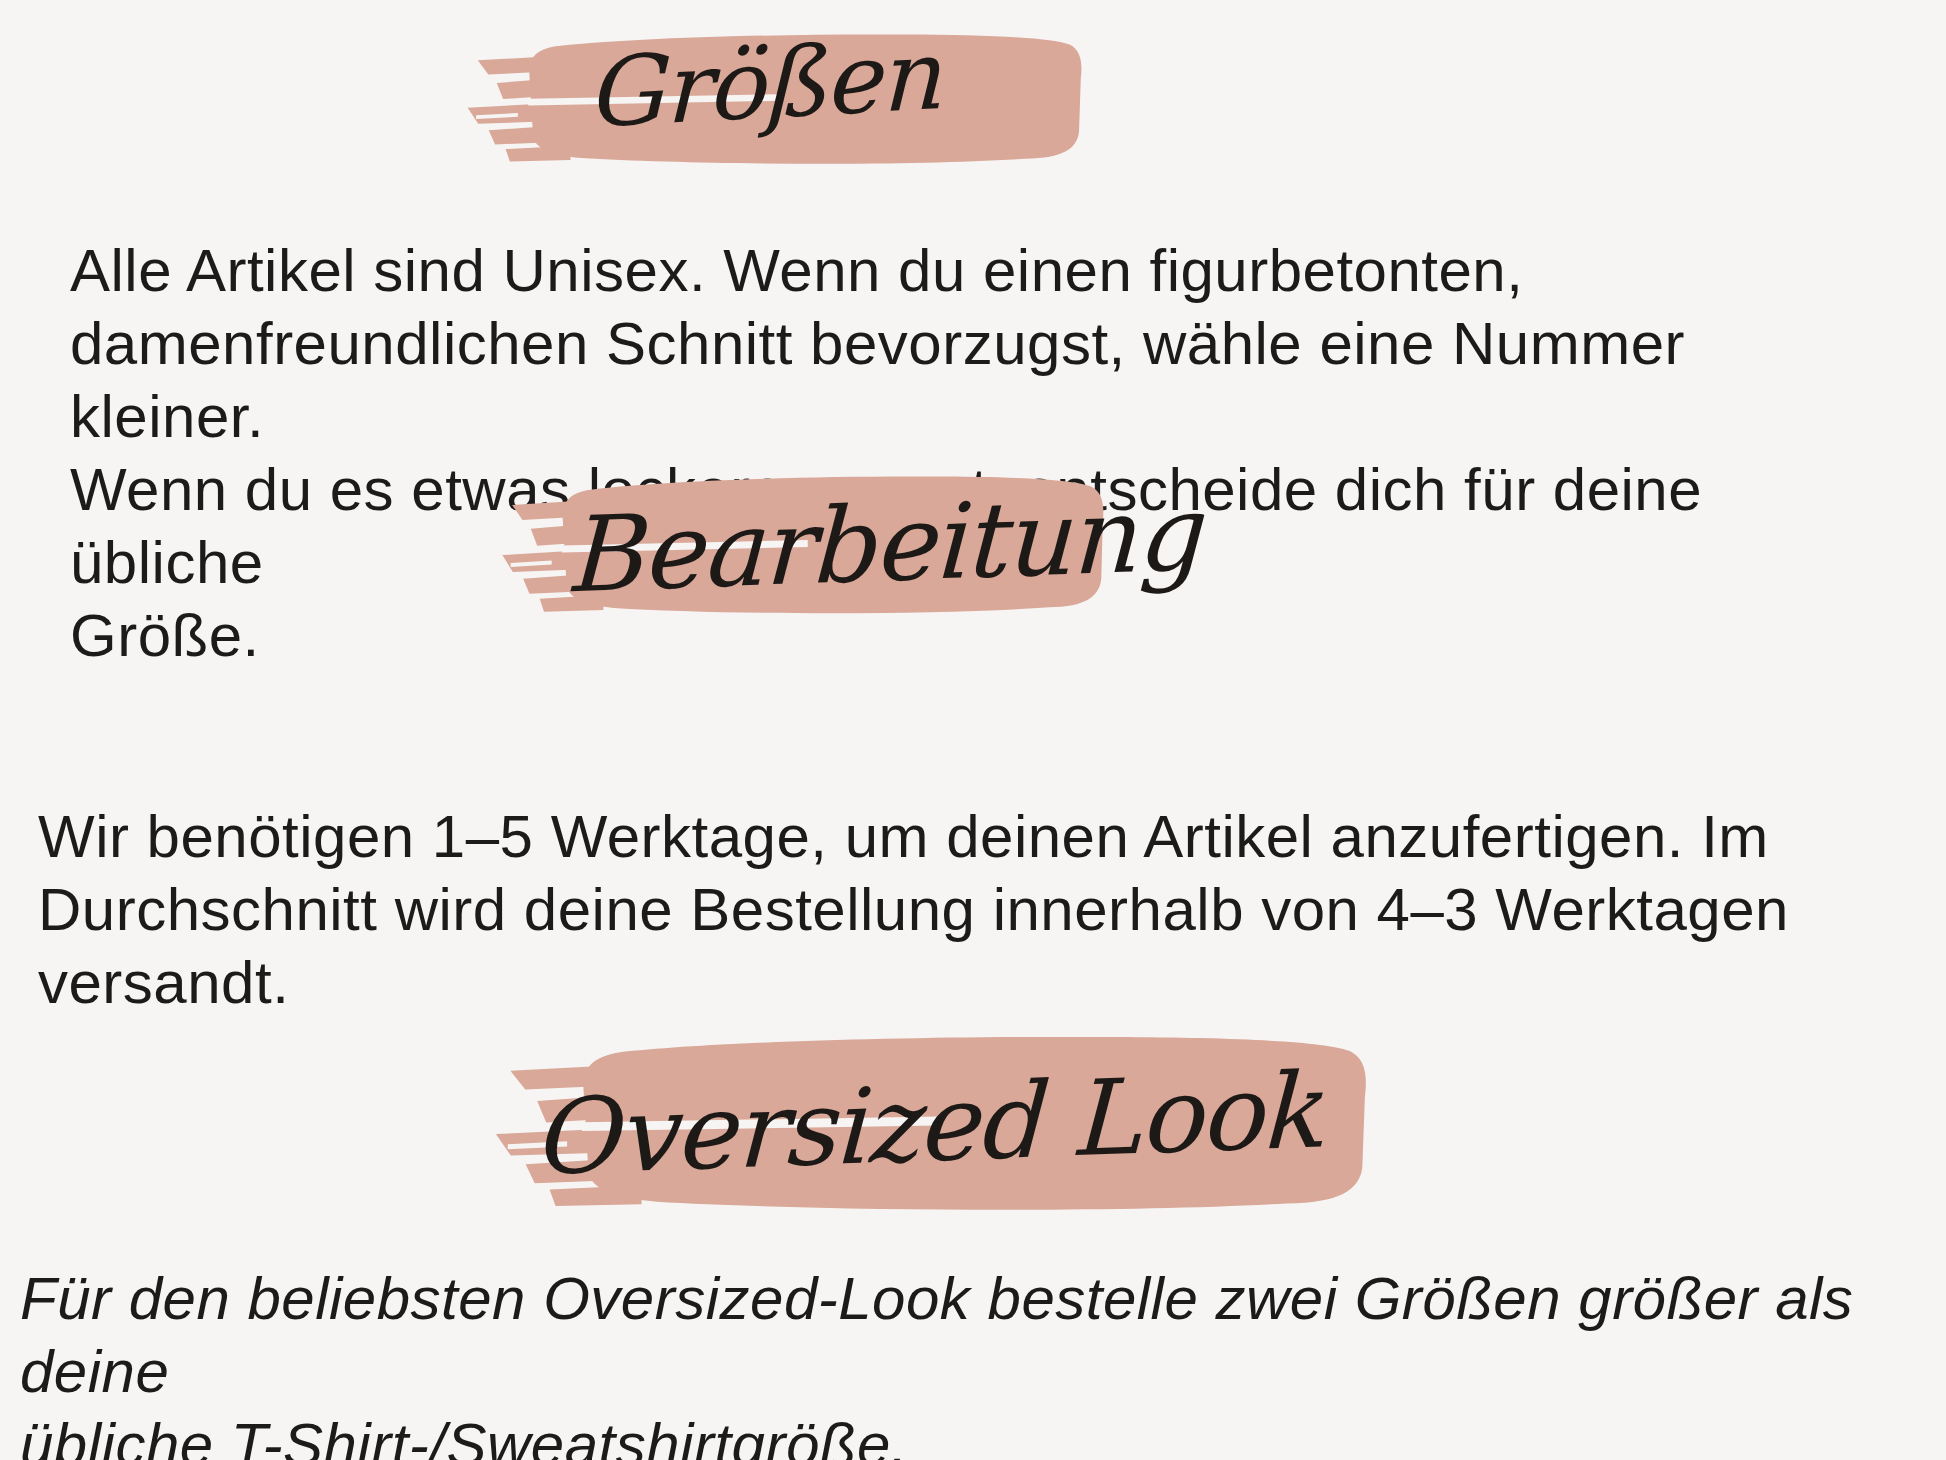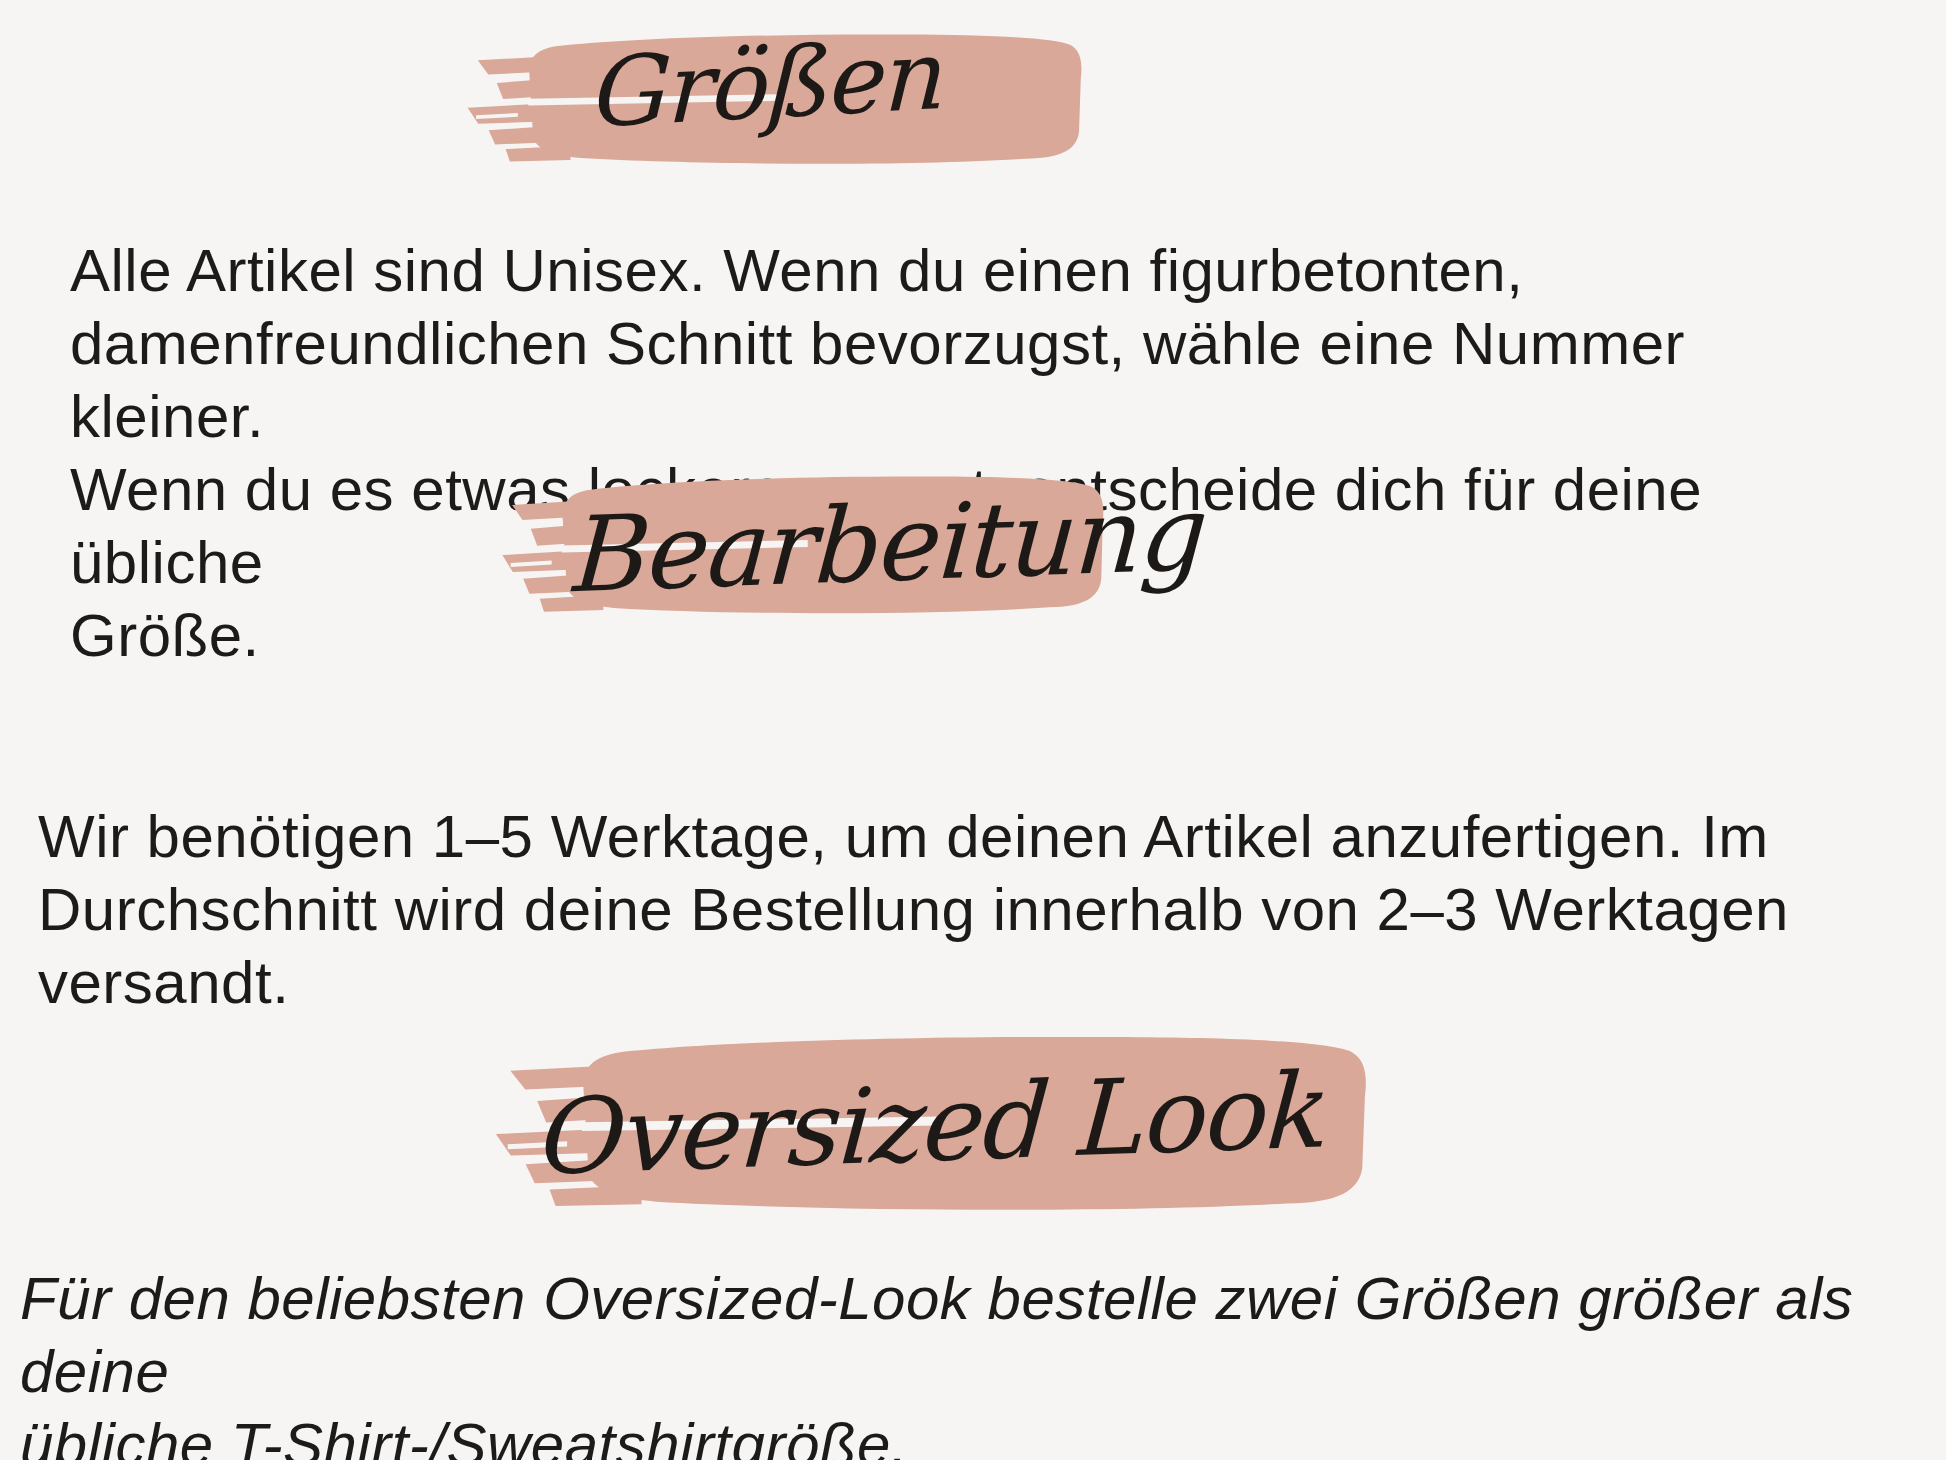--- a/index.html
+++ b/index.html
@@ -102,21 +102,21 @@
 Wenn du es etwas lockerer magst, entscheide dich für deine übliche
 Größe.</div>
 
 <div class="brush brush-2">
   <svg preserveAspectRatio="none" viewBox="0 0 600 150">
       <use href="#brushShape"></use>
     </svg>
 </div>
 <div class="script-heading heading-2">Bearbeitung</div>
 <div class="para para-2">Wir benötigen 1–5 Werktage, um deinen Artikel anzufertigen. Im
-Durchschnitt wird deine Bestellung innerhalb von 2–3 Werktagen
+Durchschnitt wird deine Bestellung innerhalb von 4–3 Werktagen
 versandt.</div>
 
 <div class="brush brush-3">
   <svg preserveAspectRatio="none" viewBox="0 0 600 150">
       <use href="#brushShape"></use>
     </svg>
 </div>
 <div class="script-heading heading-3">Oversized Look</div>
 <div class="para para-3">Für den beliebsten Oversized-Look bestelle zwei Größen größer als deine
 übliche T-Shirt-/Sweatshirtgröße.</div>

